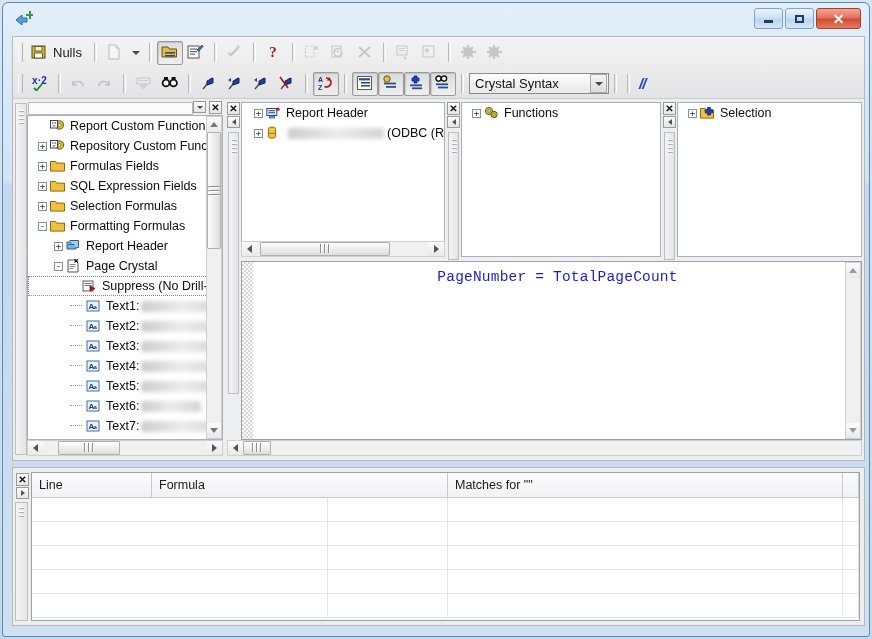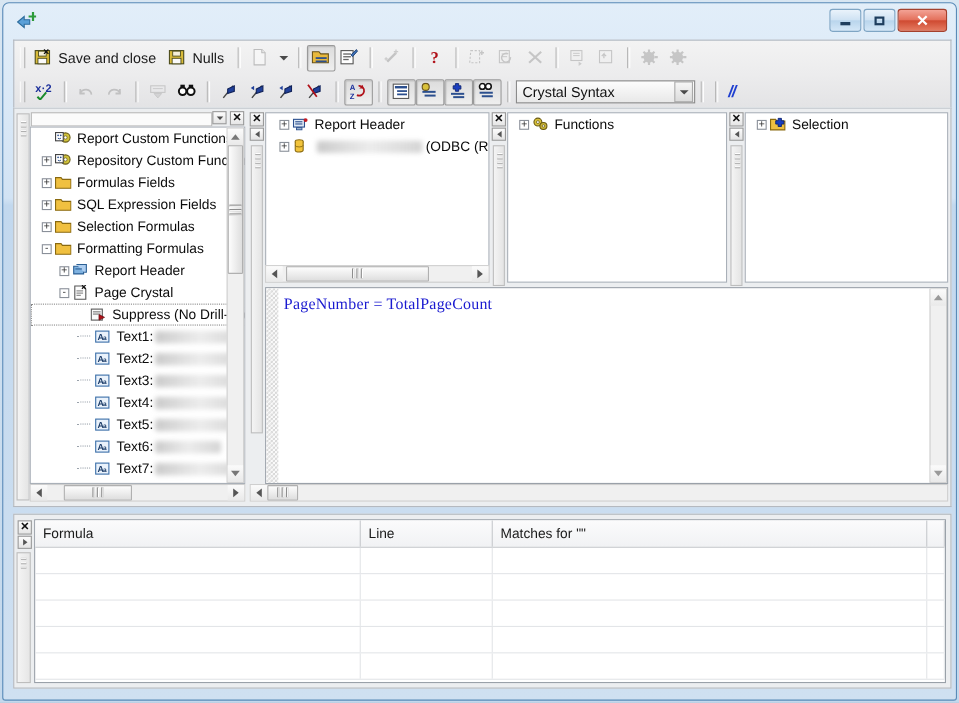--- a/index.html
+++ b/index.html
@@ -208,22 +208,22 @@
   .edit-gutter{
     position:absolute;left:0;top:0;bottom:0;width:11px;
     background-image:
       linear-gradient(45deg,#d6d6d6 25%,transparent 25%,transparent 75%,#d6d6d6 75%),
       linear-gradient(45deg,#d6d6d6 25%,transparent 25%,transparent 75%,#d6d6d6 75%);
     background-size:4px 4px;background-position:0 0,2px 2px;
     background-color:#fafafa;
   }
   .code{
     position:absolute;left:16px;top:7px;right:4px;
-    font-family:Liberation Serif, serif;
-    font-size:14.5px;color:#1a1ad0;white-space:pre;letter-spacing:.2px;
+    font-family:Liberation Mono, monospace;
+    font-size:14.5px;color:#1a1ad0;white-space:pre;letter-spacing:.2px;text-align:center;
   }
 
   
   .bottom{
     position:absolute;left:0;top:431px;width:853px;height:159px;
     background:#eceef0;border:1px solid #b5b9bf;box-sizing:border-box;
   }
   .grid{
     position:absolute;left:18px;top:4px;right:4px;bottom:4px;
     background:#fff;border:1px solid #9aa1a9;box-sizing:border-box;overflow:hidden;
@@ -276,31 +276,20 @@
     </div>
   </div>
 
   <div class="client">
 
     <div class="toolbars">
 
       <div class="tbrow r1">
         <div class="grip"></div>
 
-        <div class="tbtn labeled">
-          <span class="ico">
-            <svg width="16" height="16" viewBox="0 0 16 16">
-              <rect x="1" y="2" width="13" height="12" fill="#d9bb3a" stroke="#4a4a1a" stroke-width="1"></rect>
-              <rect x="4" y="2.5" width="7" height="4.5" fill="#f5f0d8" stroke="#4a4a1a" stroke-width=".8"></rect>
-              <rect x="3.5" y="9" width="8" height="5" fill="#fafafa" stroke="#4a4a1a" stroke-width=".8"></rect>
-              <path d="M9 1 L13 5 M13 1 L9 5" stroke="#111" stroke-width="1.2"></path>
-            </svg>
-          </span>
-          <span class="lbl">Save and close</span>
-        </div>
 
         <div class="tbtn labeled">
           <span class="ico">
             <svg width="16" height="16" viewBox="0 0 16 16">
               <rect x="1" y="2" width="13" height="12" fill="#d9bb3a" stroke="#4a4a1a" stroke-width="1"></rect>
               <rect x="4" y="2.5" width="7" height="4.5" fill="#f5f0d8" stroke="#4a4a1a" stroke-width=".8"></rect>
               <rect x="3.5" y="9" width="8" height="5" fill="#fafafa" stroke="#4a4a1a" stroke-width=".8"></rect>
             </svg>
           </span>
           <span class="lbl">Nulls</span>
@@ -580,21 +569,21 @@
               <circle cx="4.5" cy="3.6" r="2.6" fill="#fff" stroke="#111" stroke-width="1.4"></circle>
               <circle cx="10" cy="3.6" r="2.6" fill="#fff" stroke="#111" stroke-width="1.4"></circle>
               <rect x="2" y="8.4" width="12" height="1.8" fill="#2b4f8e"></rect>
               <rect x="4" y="11.6" width="10" height="1.8" fill="#2b4f8e"></rect>
             </svg>
           </span>
         </div>
 
         <div class="sep"></div>
 
-        <div class="combo" style="width:163px;">
+        <div class="combo" style="width:140px;">
           <span class="ctext">Crystal Syntax</span>
           <span class="cbtn">
                 <span class="caret"></span>
               </span>
         </div>
 
         <div class="sep"></div>
 
 
         <div class="sep"></div>
@@ -989,22 +978,22 @@
           </div>
       <div class="bottom-strip" style="top:34px;">
         <div class="gribs" style="position:absolute;left:3px;top:4px;width:5px;">
           <i style="display:block;height:1px;background:#b0b0b0;margin-bottom:2px;border-top:1px solid #fff;"></i>
           <i style="display:block;height:1px;background:#b0b0b0;margin-bottom:2px;border-top:1px solid #fff;"></i>
           <i style="display:block;height:1px;background:#b0b0b0;margin-bottom:2px;border-top:1px solid #fff;"></i>
         </div>
       </div>
       <div class="grid">
         <div class="ghead" id="grid-head">
+              <div class="gh" style="width: 120px;">Line</div>
               <div class="gh" style="width: 296px;">Formula</div>
-              <div class="gh" style="width: 120px;">Line</div>
               <div class="gh" style="width: 395px;">Matches for ""</div>
               <div class="gh" style="flex: 1 1 0%;"></div>
             </div>
         <div id="grid-body">
               <div class="grow">
                 <div class="gc" style="width: 296px;"></div>
                 <div class="gc" style="width: 120px;"></div>
                 <div class="gc" style="width: 395px;"></div>
                 <div class="gc" style="flex: 1 1 0%;"></div>
               </div>

